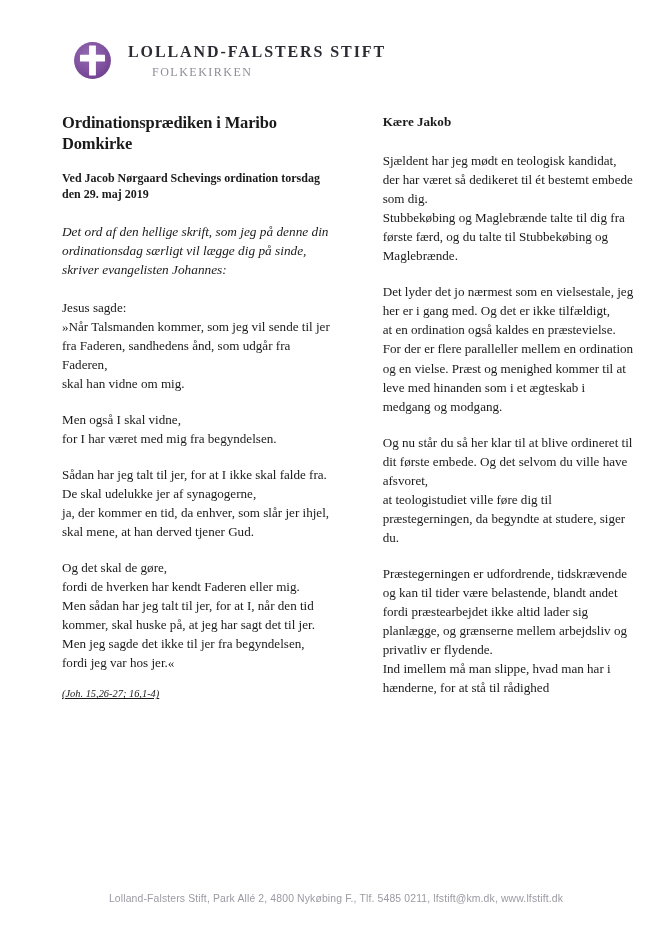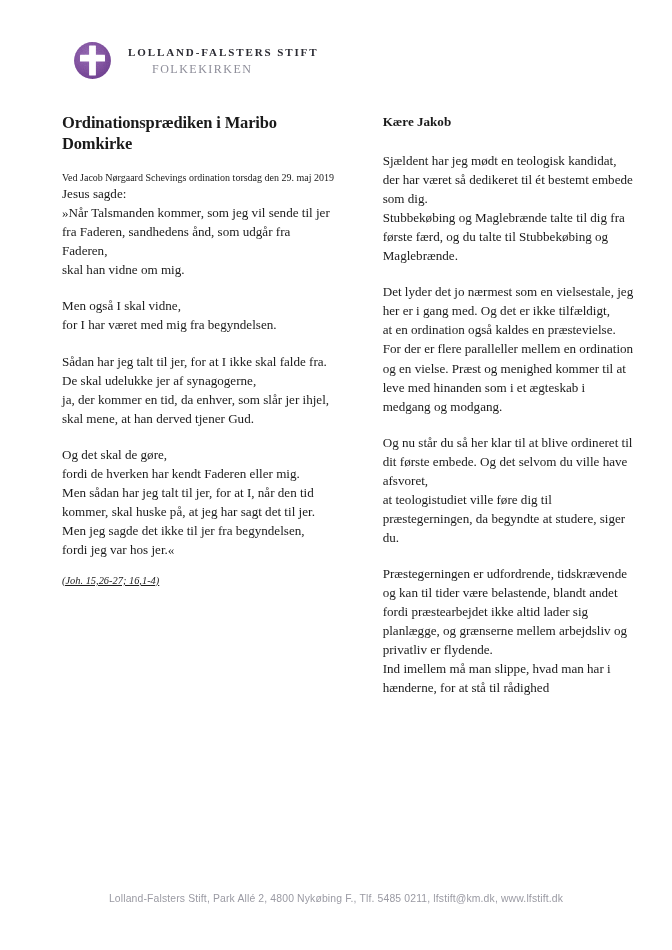--- a/index.html
+++ b/index.html
@@ -46,21 +46,21 @@
 
   .logo-words {
     display: flex;
     flex-direction: column;
     justify-content: center;
     padding-top: 2px;
   }
 
   .logo-title {
     font-family: "Liberation Serif", "DejaVu Serif", serif;
-    font-size: 11px;
+    font-size: 16px;
     letter-spacing: 1.9px;
     font-weight: 600;
     color: #2b2b33;
     line-height: 1.1;
     white-space: nowrap;
   }
 
   .logo-sub {
     font-family: Liberation Serif, serif;
     font-size: 12px;
@@ -94,23 +94,24 @@
   
   .doc-title {
     font-size: 16.5px;
     font-weight: bold;
     line-height: 1.30;
     letter-spacing: -0.15px;
     margin-bottom: 16px;
   }
 
   .doc-subtitle {
-    font-size: 10px;
-    font-weight: normal;
+    font-size: 12px;
+    font-weight: bold;
     line-height: 1.33;
+    margin-bottom: 19px;
   }
 
   .scripture-intro {
     font-size: 13.3px;
     font-style: italic;
     line-height: 1.45;
     margin-bottom: 18px;
   }
 
   .para {
@@ -194,20 +195,21 @@
       <div class="logo-title">LOLLAND-FALSTERS STIFT</div>
       <div class="logo-sub">FOLKEKIRKEN</div>
     </div>
   </div>
 
   <div class="columns">
 
     <div class="col-left">
       <div class="doc-title">Ordinationsprædiken i Maribo Domkirke</div>
       <div class="doc-subtitle">Ved Jacob Nørgaard Schevings ordination torsdag den 29. maj 2019</div>
+      <div class="scripture-intro">Det ord af den hellige skrift, som jeg på denne din ordinationsdag særligt vil lægge dig på sinde, skriver evangelisten Johannes:</div>
 
       <div class="para">Jesus sagde:<br>»Når Talsmanden kommer, som jeg vil sende til jer<br>fra Faderen, sandhedens ånd, som udgår fra Faderen,<br>skal han vidne om mig.</div>
       <div class="para">Men også I skal vidne,<br>for I har været med mig fra begyndelsen.</div>
       <div class="para">Sådan har jeg talt til jer, for at I ikke skal falde fra.<br>De skal udelukke jer af synagogerne,<br>ja, der kommer en tid, da enhver, som slår jer ihjel,<br>skal mene, at han derved tjener Gud.</div>
       <div class="para tight">Og det skal de gøre,<br>fordi de hverken har kendt Faderen eller mig.<br>Men sådan har jeg talt til jer, for at I, når den tid kommer, skal huske på, at jeg har sagt det til jer.<br>Men jeg sagde det ikke til jer fra begyndelsen,<br>fordi jeg var hos jer.«</div>
 
       <div class="citation">(Joh. 15,26-27; 16,1-4)</div>
     </div>
 
     <div class="col-right">

